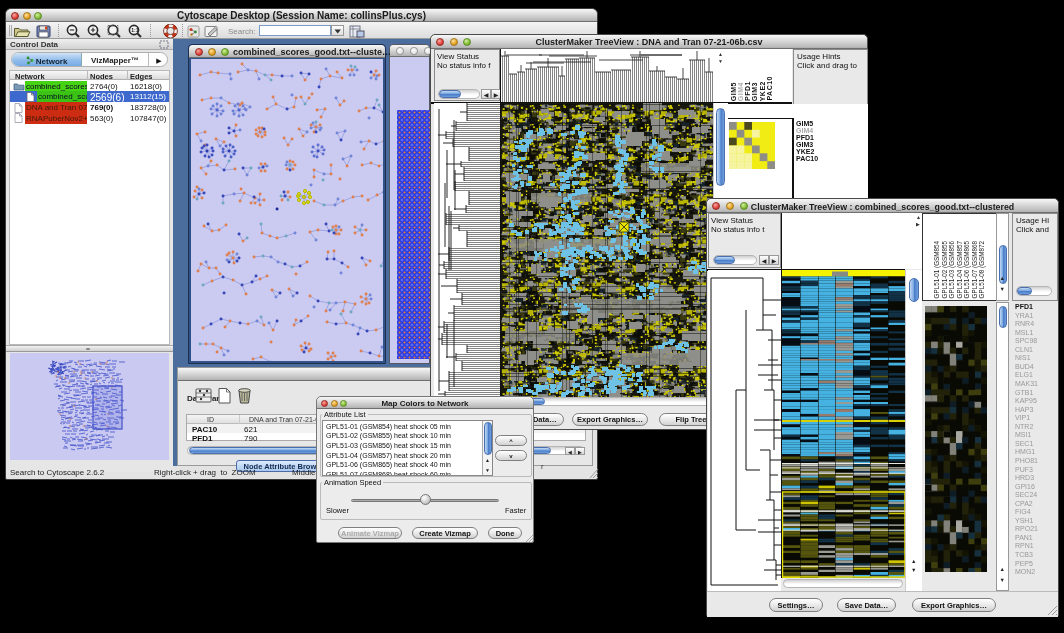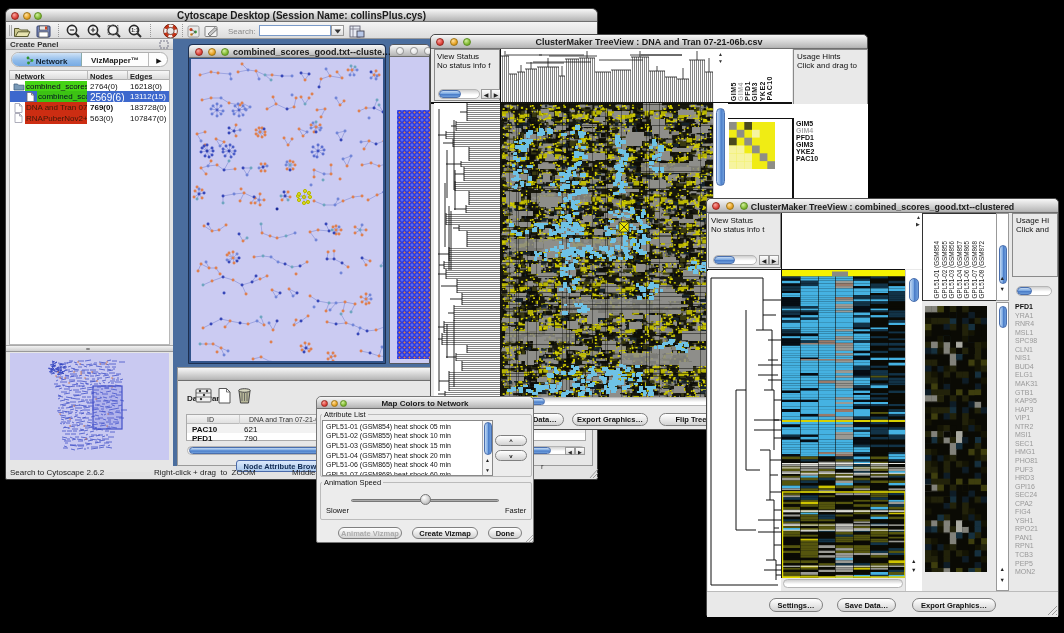--- a/index.html
+++ b/index.html
@@ -79,21 +79,21 @@
     </div>
     <div class="abs tbar" style="left:0;top:0;width:100%;height:13px;border-radius:6px 6px 0 0;">
       <div class="light" style="left:5px;top:2.5px;width:8px;height:8px;background:radial-gradient(circle at 35% 30%,#f8a8a0,#e0443c 60%,#aa241e);border:0.5px solid #992a22;"></div>
       <div class="light" style="left:16.5px;top:2.5px;width:8px;height:8px;background:radial-gradient(circle at 35% 30%,#ffe0a0,#e8a424 60%,#b07a14);border:0.5px solid #a07618;"></div>
       <div class="light" style="left:28px;top:2.5px;width:8px;height:8px;background:radial-gradient(circle at 35% 30%,#d2f0a0,#84bc34 60%,#5a8c20);border:0.5px solid #5f8f24;"></div>
       <div class="abs" style="left:0;top:1px;width:100%;text-align:center;font-size:10px;font-weight:bold;color:#1a1a1a;">Cytoscape Desktop (Session Name: collinsPlus.cys)</div>
     </div>
     <div class="abs" style="left:167px;top:30px;width:420px;height:427px;background:#4a6d9e;"></div>
     <div class="abs" style="left:0;top:30px;width:167px;height:433px;background:#e6e6e6;">
       <div class="abs" style="left:0;top:0;width:100%;height:11px;background:linear-gradient(#efefef,#d2d2d2);border-bottom:1px solid #aaa;">
-        <span style="position:absolute;left:4px;top:1px;font-size:8px;font-weight:bold;color:#333;">Create Panel</span>
+        <span style="position:absolute;left:4px;top:1px;font-size:8px;font-weight:bold;color:#333;">Control Data</span>
         <svg style="position:absolute;right:4px;top:1px" width="10" height="9" xmlns="http://www.w3.org/2000/svg">
           <rect x="1" y="1" width="8" height="7" fill="none" stroke="#778" stroke-width="1" stroke-dasharray="2 1"></rect>
         </svg>
       </div>
       <div class="abs" style="left:5px;top:13px;width:157px;height:15px;background:#fdfdfd;border:1px solid #b0b0b0;border-radius:8px;overflow:hidden;">
         <div class="abs" style="left:0;top:0;width:70px;height:15px;background:linear-gradient(#cfe2f6,#8fbbea 50%,#6ea5e2);border-right:1px solid #8aa;text-align:center;font-size:8px;font-weight:bold;color:#123;padding-top:3px;"><svg width="8" height="9" style="vertical-align:-1px" xmlns="http://www.w3.org/2000/svg">
             <circle cx="2" cy="2" r="1.4" fill="#2a9a2a"></circle>
             <circle cx="6" cy="4.5" r="1.4" fill="#38b838"></circle>
             <circle cx="2.5" cy="7" r="1.4" fill="#2a9a2a"></circle>
             <path d="M2 2L6 4.5L2.5 7" stroke="#555" stroke-width="0.6" fill="none"></path>
@@ -1272,21 +1272,21 @@
       <div class="abs" style="left:32.5px;bottom:2px;font-size:6.3px;color:#222;writing-mode:vertical-rl;transform:rotate(180deg);white-space:nowrap;">GPL51-04 (GSM857</div>
       <div class="abs" style="left:40.0px;bottom:2px;font-size:6.3px;color:#222;writing-mode:vertical-rl;transform:rotate(180deg);white-space:nowrap;">GPL51-06 (GSM865</div>
       <div class="abs" style="left:47.5px;bottom:2px;font-size:6.3px;color:#222;writing-mode:vertical-rl;transform:rotate(180deg);white-space:nowrap;">GPL51-07 (GSM868</div>
       <div class="abs" style="left:55.0px;bottom:2px;font-size:6.3px;color:#222;writing-mode:vertical-rl;transform:rotate(180deg);white-space:nowrap;">GPL51-08 (GSM872</div>
     </div>
     <div class="abs" style="left:289px;top:14px;width:13px;height:88px;background:#fff;border:1px solid #999;">
       <div class="vpill" style="left:1.5px;top:31px;width:8px;height:39px;"></div>
       <span style="position:absolute;left:2.5px;top:61px;font-size:5.5px;color:#222;">▲</span>
       <span style="position:absolute;left:2.5px;top:72px;font-size:5.5px;color:#222;">▼</span>
     </div>
-    <div class="abs panel" style="left:305px;top:14px;width:46px;height:64px;">
+    <div class="abs panel" style="left:305px;top:14px;width:46px;height:88px;">
       <div class="abs" style="left:3px;top:2px;font-size:8px;color:#111;white-space:nowrap;">Usage Hi</div>
       <div class="abs" style="left:3px;top:11px;font-size:8px;color:#111;white-space:nowrap;">Click and</div>
       <div class="strack" style="left:3px;top:72px;width:36px;height:10px;"></div>
       <div class="spill" style="left:4px;top:73px;width:15px;height:8px;"></div>
     </div>
     <div class="abs" style="left:0;top:70px;width:198px;height:1.5px;background:#111;"></div>
     <div class="abs" style="left:1px;top:71px;width:73px;height:321px;background:#fff;overflow:hidden;">
       <svg width="73" height="321" style="position:absolute;left:0;top:0" xmlns="http://www.w3.org/2000/svg">
         <path d="M3 8V315H70" stroke="#111" stroke-width="1" fill="none"></path>
         <path d="M3 8H55V60" stroke="#111" stroke-width="1" fill="none"></path>

